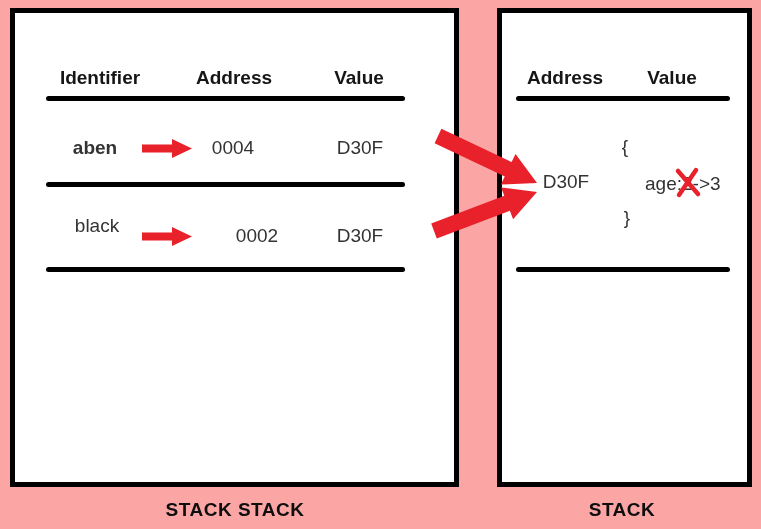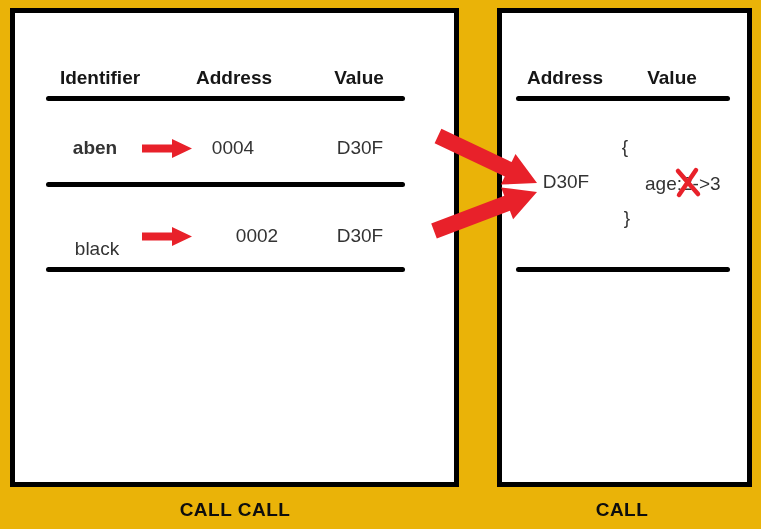--- a/index.html
+++ b/index.html
@@ -4,21 +4,21 @@
 <style>
   html, body {
     margin: 0;
     padding: 0;
     background: #ffffff;
   }
   .canvas {
     position: relative;
     width: 761px;
     height: 529px;
-    background: #eab308;
+    background: #fca5a5;
     overflow: hidden;
     font-family: "Liberation Sans", "DejaVu Sans", sans-serif;
   }
   .panel {
     position: absolute;
     top: 8px;
     height: 479px;
     border: 5px solid #000000;
     box-sizing: border-box;
     background: #ffffff;
@@ -114,21 +114,21 @@
 
   <span class="cell" style="left:95px; top:148px;font-weight:bold;">aben</span>
   <svg class="mini-arrow" style="left:142px; top:139px;" viewBox="0 0 50 19">
     <polygon points="0,5.5 30,5.5 30,0 50,9.5 30,19 30,13.5 0,13.5" fill="#e8212a"></polygon>
   </svg>
   <span class="cell" style="left:233px; top:148px;">0004</span>
   <span class="cell" style="left:360px; top:148px;">D30F</span>
 
   <div class="hline" style="left:46px; top:182px; width:359px;"></div>
 
-  <span class="cell" style="left:97px; top:249px;">black</span>
+  <span class="cell" style="left:97px; top:226px;">black</span>
   <svg class="mini-arrow" style="left:142px; top:227px;" viewBox="0 0 50 19">
     <polygon points="0,5.5 30,5.5 30,0 50,9.5 30,19 30,13.5 0,13.5" fill="#e8212a"></polygon>
   </svg>
   <span class="cell" style="left:233px; top:236px;margin-left:24px;">0002</span>
   <span class="cell" style="left:360px; top:236px;">D30F</span>
 
   <div class="hline" style="left:46px; top:267px; width:359px;"></div>
 
   <div class="panel heap"></div>
 
@@ -150,16 +150,16 @@
 
   <span class="cell" style="left:627px; top:218px;">}</span>
 
   <div class="hline" style="left:516px; top:267px; width:214px;"></div>
 
   <svg class="big-arrows" viewBox="0 0 761 529">
     <polygon points="434.6,143.2 441.4,128.8 511.6,162.1 515.5,154.0 537,183 500.9,184.6 504.8,176.5" fill="#e8212a"></polygon>
     <polygon points="436.8,238.5 431.2,223.5 504.3,195.8 501.1,187.4 537,192 513.1,219.2 509.9,210.8" fill="#e8212a"></polygon>
   </svg>
 
-  <span class="caption" style="left:235px; top:510px;">CALL CALL</span>
-  <span class="caption" style="left:622px; top:510px;">CALL</span>
+  <span class="caption" style="left:235px; top:510px;">STACK STACK</span>
+  <span class="caption" style="left:622px; top:510px;">STACK</span>
 
 </div>
 
 </body></html>

